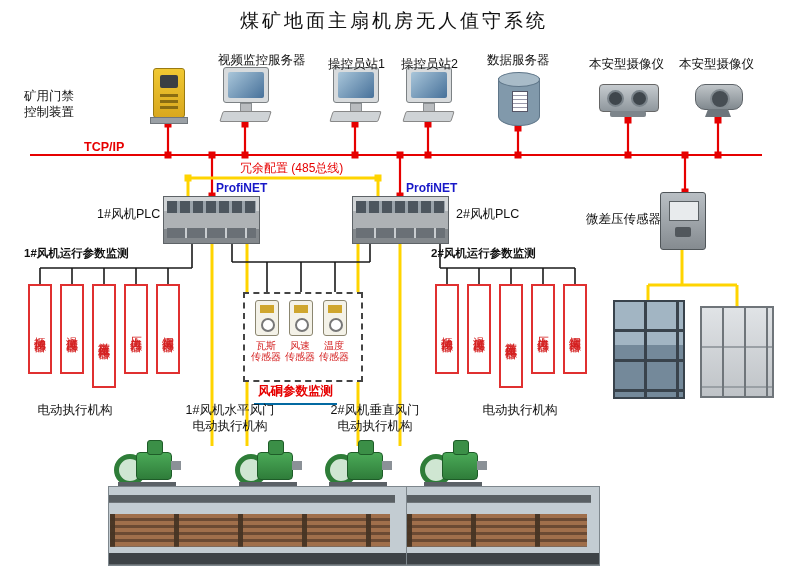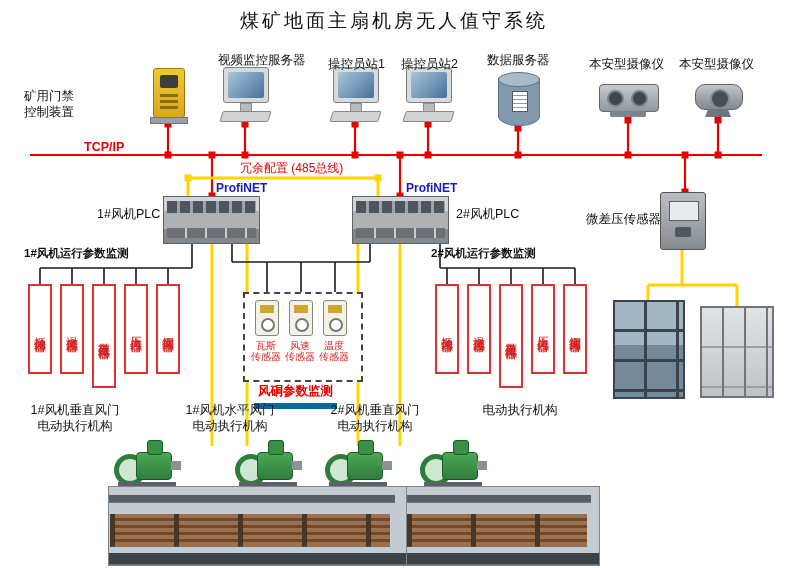--- a/index.html
+++ b/index.html
@@ -9,21 +9,21 @@
   .el{position:absolute;z-index:2;}
   .title{position:absolute;left:0;top:8px;width:100%;text-align:center;font-size:19px;
          font-weight:normal;letter-spacing:3px;z-index:2;}
   .lbl{position:absolute;font-size:12.5px;white-space:nowrap;z-index:3;}
   .lbl2{position:absolute;font-size:12.5px;text-align:center;line-height:16px;z-index:3;}
   .lbl2 span{display:block;}
   .red{color:#e60000;}
   .blue{color:#1818c8;font-weight:bold;}
   .bold{font-weight:bold;}
   .small{font-size:11.5px;font-weight:600;}
-  .underl{border-bottom:6px solid #0369a1;padding:0 4px 3px;}
+  .underl{border-bottom:2px solid #0369a1;padding:0 4px 3px;}
 
   
   .sbox{position:absolute;width:20px;border:2px solid #e03030;background:#fff;color:#d42020;
         writing-mode:vertical-rl;text-orientation:upright;font-size:12px;letter-spacing:1px;
         line-height:20px;text-align:center;padding:3px 0;z-index:2;}
 
   
   .dashedbox{position:absolute;left:243px;top:292px;width:116px;height:86px;
              border:2px dashed #444;background:#fff;z-index:2;}
   .meter{position:absolute;width:22px;height:34px;background:#f4f2e8;border:1px solid #8b8670;
@@ -281,21 +281,20 @@
   <div class="mlabel" style="left:318px;top:340px">
     <span>温度</span>
     <span>传感器</span>
   </div>
   <div class="lbl red bold underl" style="left:254px;top:383px;font-size:12.5px">风硐参数监测</div>
 
   <div class="cabA" style="left:613px;top:300px"></div>
   <div class="cabB" style="left:700px;top:306px"></div>
 
   <div class="lbl2" style="left:15px;top:402px;width:120px">
-    <span>1#风机垂直风门</span>
     <span>电动执行机构</span>
   </div>
   <div class="lbl2" style="left:170px;top:402px;width:120px">
     <span>1#风机水平风门</span>
     <span>电动执行机构</span>
   </div>
   <div class="lbl2" style="left:315px;top:402px;width:120px">
     <span>2#风机垂直风门</span>
     <span>电动执行机构</span>
   </div>

